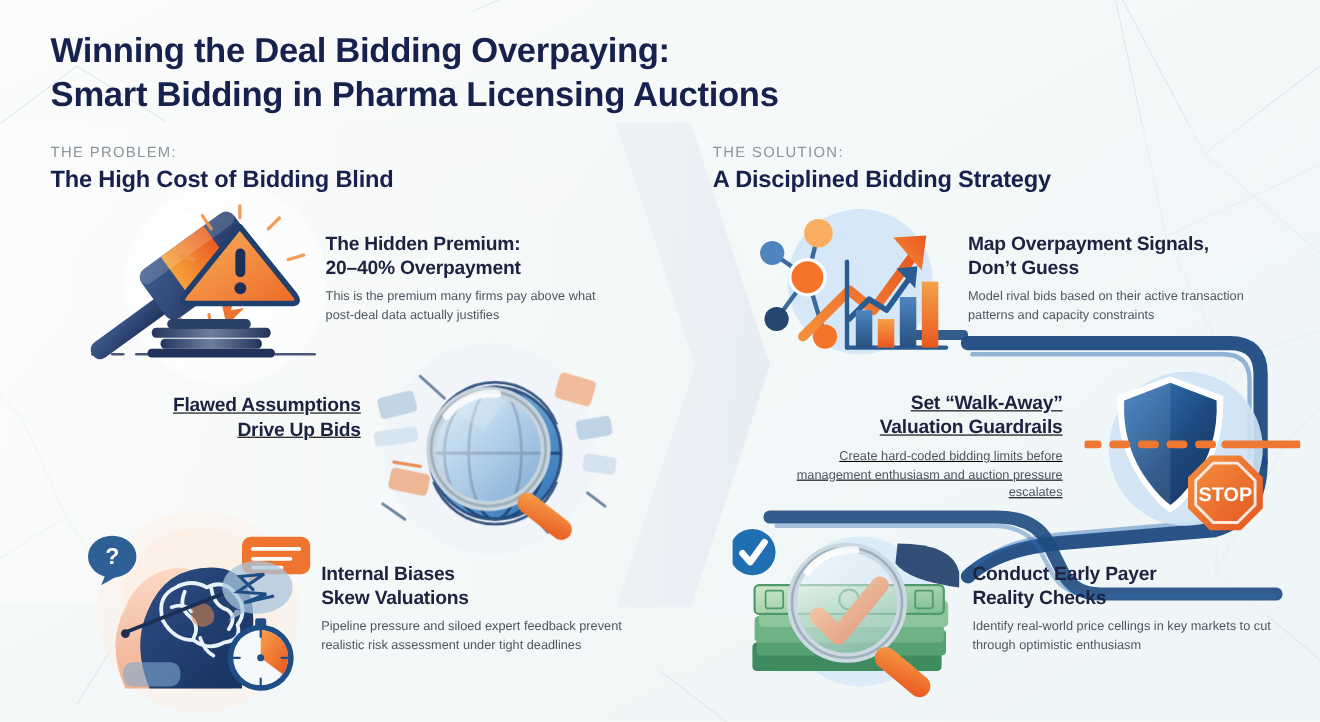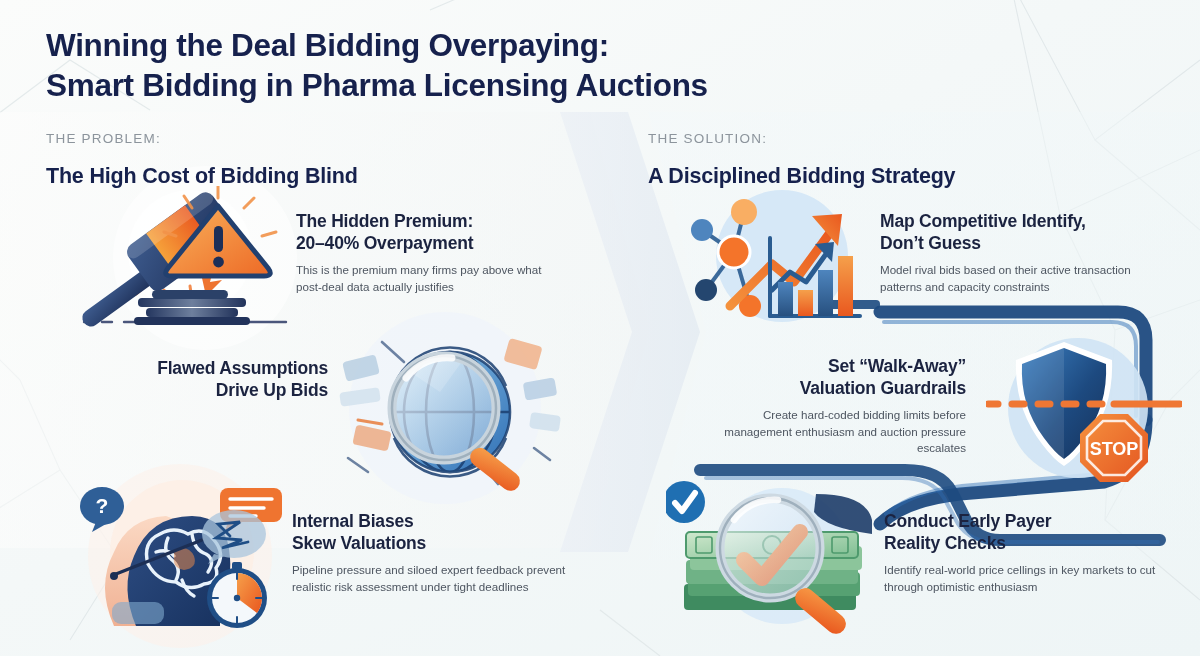--- a/index.html
+++ b/index.html
@@ -27,33 +27,33 @@
   
   .col-head { position:absolute; }
   .col-head.left  { left:46px;  top:130px; }
   .col-head.right { left:648px; top:130px; }
   .eyebrow {
     font-size:13.5px; color:#8c949c; letter-spacing:1.2px;
     font-weight:normal; line-height:1.3;
   }
   .col-title {
     font-size:21.5px; font-weight:bold; color:#16214d;
-    letter-spacing:-0.2px; margin-top:16px; white-space:nowrap;
+    letter-spacing:-0.2px; margin-top:3px; white-space:nowrap;
   }
 
   
   .item-text { position:absolute; }
   .item-title {
     font-size:17.5px; font-weight:bold; color:#1b2340;
     line-height:1.25; letter-spacing:-0.2px;
   }
   .item-body {
     font-size:11.6px; color:#4d5560; line-height:1.45; margin-top:7px;
   }
-  .ta-right { text-align:right; }
+  .ta-right { text-align:right;text-decoration:underline; }
 
   
   #it-l1 { left:296px; top:211px;  width:272px; }
   #it-l2 { left:72px;  top:358px;  width:256px; }
   #it-l3 { left:292px; top:511px;  width:278px; }
   
   #it-r1 { left:880px; top:211px;  width:290px; }
   #it-r2 { left:694px; top:356px;  width:272px; }
   #it-r3 { left:884px; top:511px;  width:282px; }
 
@@ -409,21 +409,21 @@
         <line x1="98" y1="130" x2="188" y2="130" stroke="#2a5c91" stroke-width="4" stroke-linecap="round"></line>
         <rect x="106" y="96" width="15" height="34" fill="url(#barG1)"></rect>
         <rect x="126" y="104" width="15" height="26" fill="url(#barG2)"></rect>
         <rect x="146" y="84" width="15" height="46" fill="url(#barG1)"></rect>
         <rect x="166" y="70" width="15" height="60" fill="url(#barG2)"></rect>
       </g>
     </svg>
   </div>
 
   <div class="item-text" id="it-r1">
-    <div class="item-title">Map Competitive Identify,</div>
+    <div class="item-title">Map Overpayment Signals,</div>
     <div class="item-title">Don’t Guess</div>
     <div class="item-body">Model rival bids based on their active transaction patterns and capacity constraints</div>
   </div>
 
   <div class="illus" id="ill-r2">
     <svg viewBox="0 0 196 160">
       <defs>
         <linearGradient id="shieldG" x1="0" y1="0" x2="1" y2="1">
           <stop offset="0%" stop-color="#3b7ec0"></stop>
             <stop offset="55%" stop-color="#1d4a80"></stop>

